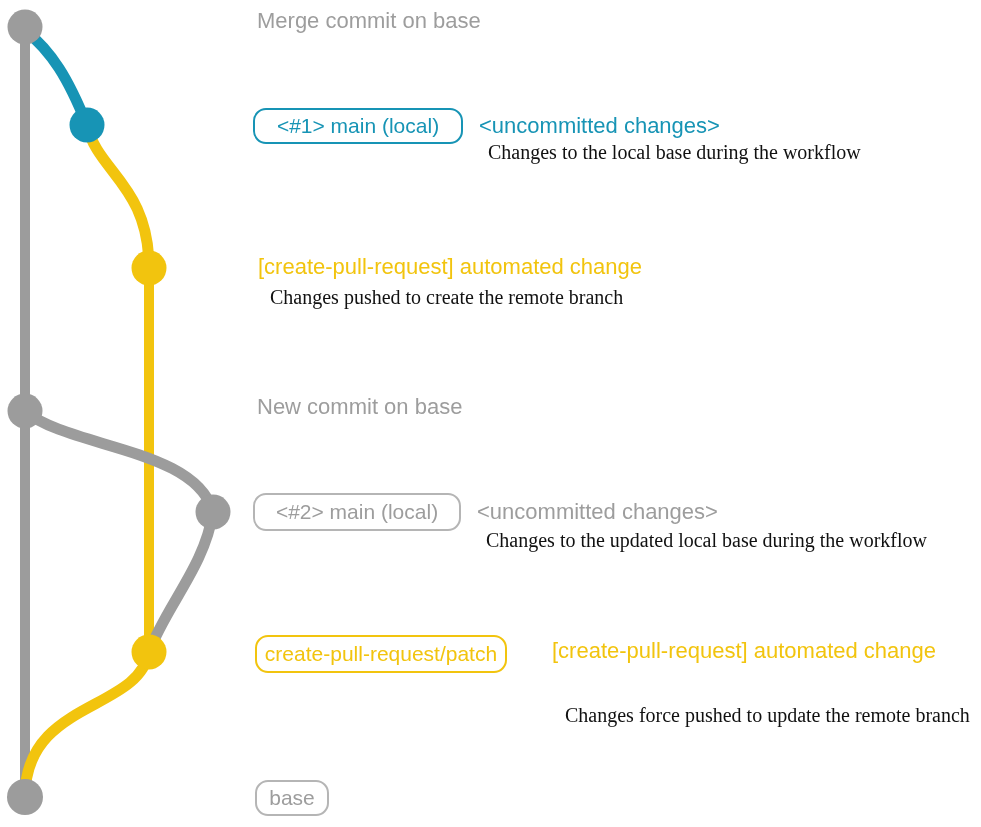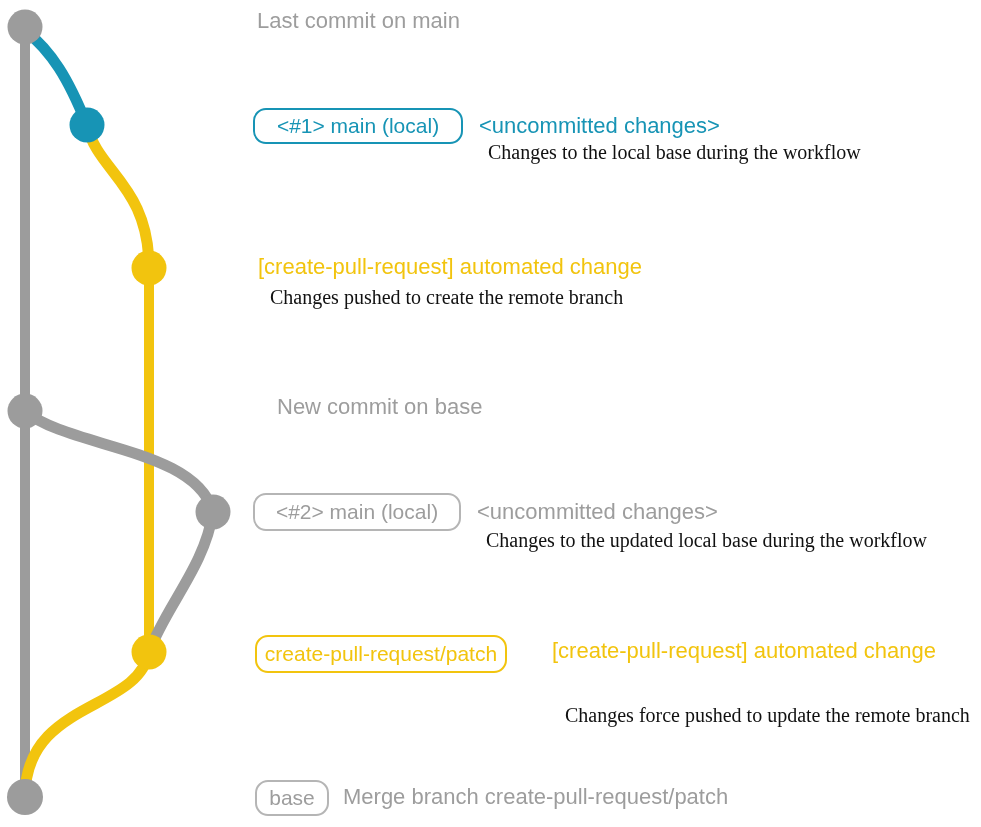--- a/index.html
+++ b/index.html
@@ -62,43 +62,42 @@
 
     <circle cx="25" cy="27" r="17.5" class="fill-gray"></circle>
     <circle cx="87" cy="125" r="17.5" class="fill-teal"></circle>
     <circle cx="149" cy="268" r="17.5" class="fill-yellow"></circle>
     <circle cx="25" cy="411" r="17.5" class="fill-gray"></circle>
     <circle cx="213" cy="512" r="17.5" class="fill-gray"></circle>
     <circle cx="149" cy="652" r="17.5" class="fill-yellow"></circle>
     <circle cx="25" cy="797" r="18" class="fill-gray"></circle>
   </svg>
 
-  <div class="label gray" style="left:257px; top:8px;">Last commit on main</div>
+  <div class="label gray" style="left:257px; top:8px;">Merge commit on base</div>
 
   <div class="tag-box teal" style="left:253px; top:108px; width:210px; height:36px;">
     <span>&lt;#1&gt; main (local)</span>
   </div>
   <div class="label teal" style="left:479px; top:113px;">&lt;uncommitted changes&gt;</div>
   <div class="desc" style="left:488px; top:140px;">Changes to the local base during the workflow</div>
 
   <div class="label yellow" style="left:258px; top:254px;">[create-pull-request] automated change</div>
   <div class="desc" style="left:270px; top:285px;">Changes pushed to create the remote branch</div>
 
-  <div class="label gray" style="left:257px; top:394px;margin-left:20px;">New commit on base</div>
+  <div class="label gray" style="left:257px; top:394px;">New commit on base</div>
 
   <div class="tag-box gray" style="left:253px; top:493px; width:208px; height:38px;">
     <span>&lt;#2&gt; main (local)</span>
   </div>
   <div class="label gray" style="left:477px; top:499px;">&lt;uncommitted changes&gt;</div>
   <div class="desc" style="left:486px; top:528px;">Changes to the updated local base during the workflow</div>
 
   <div class="tag-box yellow" style="left:255px; top:635px; width:252px; height:38px;">
     <span>create-pull-request/patch</span>
   </div>
   <div class="label yellow" style="left:552px; top:638px;">[create-pull-request] automated change</div>
   <div class="desc" style="left:565px; top:668px;margin-top:35px;">Changes force pushed to update the remote branch</div>
 
   <div class="tag-box gray" style="left:255px; top:780px; width:74px; height:36px;">
     <span>base</span>
   </div>
-  <div class="label gray" style="left:343px; top:784px;">Merge branch create-pull-request/patch</div>
 
 </div>
 
 </body></html>

